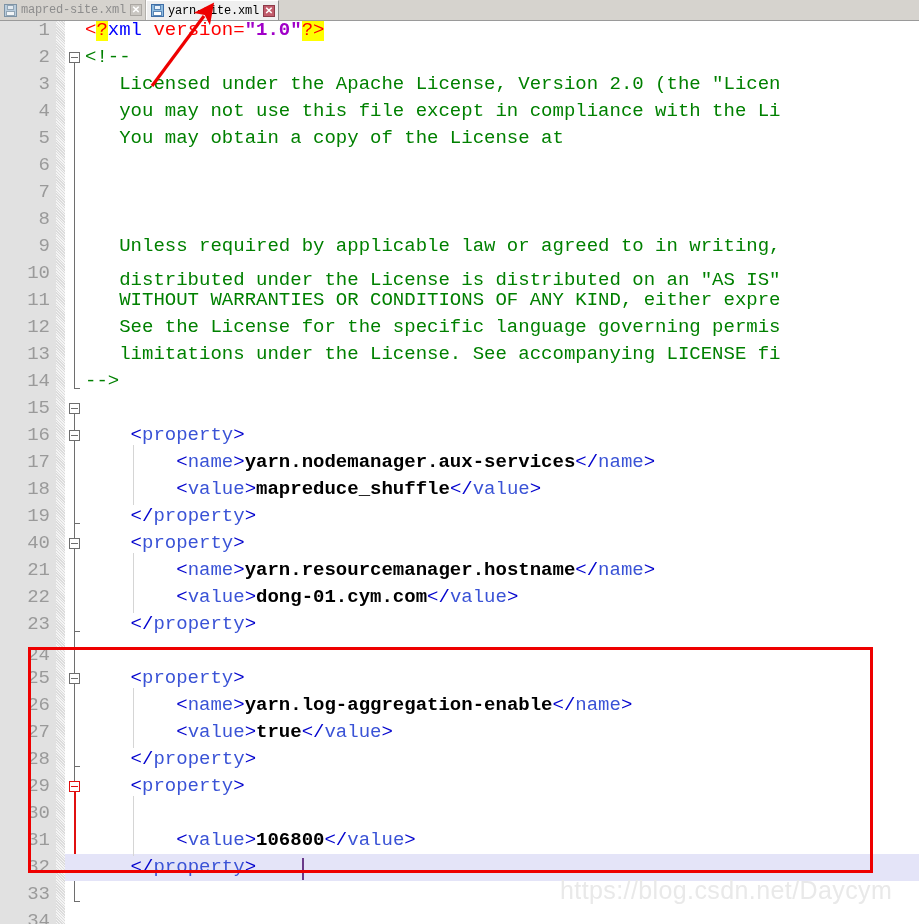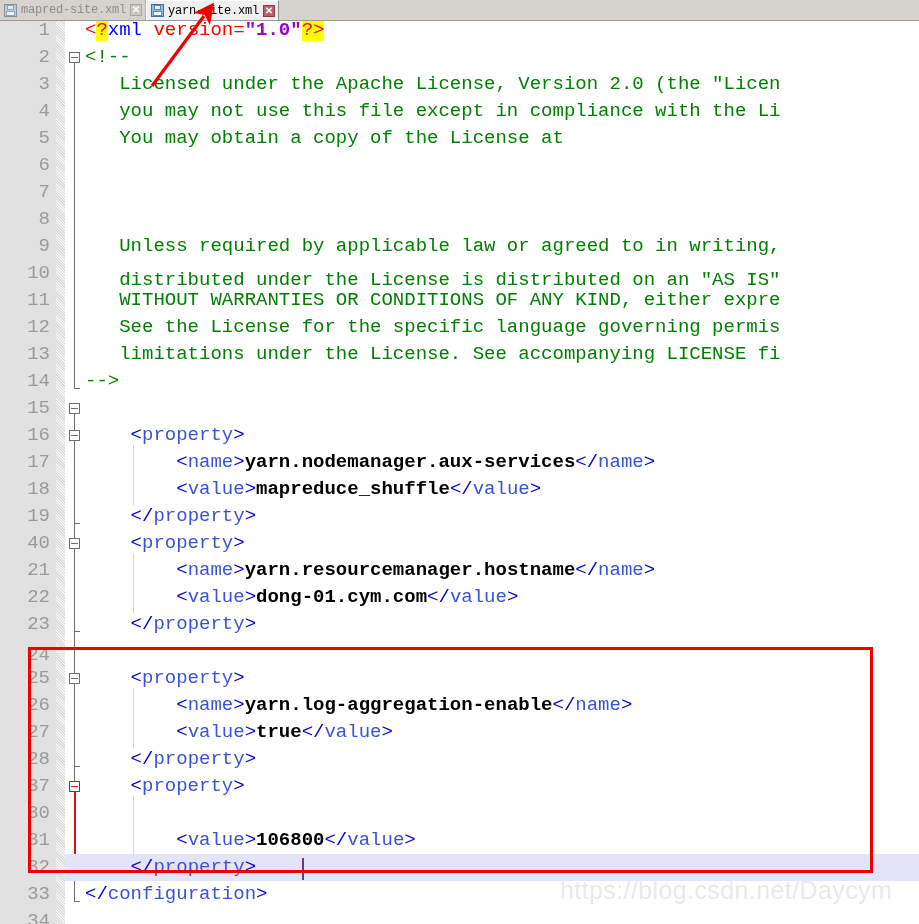--- a/index.html
+++ b/index.html
@@ -297,21 +297,21 @@
       <div class="lnum" style="top: 482px; margin-left: 20px;">19</div>
       <div class="lnum" style="top: 509px;">40</div>
       <div class="lnum" style="top: 536px;">21</div>
       <div class="lnum" style="top: 563px;">22</div>
       <div class="lnum" style="top: 590px;">23</div>
       <div class="lnum" style="top: 621px; padding-left: 28px;">24</div>
       <div class="lnum" style="top: 644px;">25</div>
       <div class="lnum" style="top: 671px;">26</div>
       <div class="lnum" style="top: 698px;">27</div>
       <div class="lnum" style="top: 725px;">28</div>
-      <div class="lnum" style="top: 752px;">37</div>
+      <div class="lnum" style="top: 752px;">29</div>
       <div class="lnum" style="top: 779px;">30</div>
       <div class="lnum" style="top: 806px;">31</div>
       <div class="lnum" style="top: 833px;">32</div>
       <div class="lnum" style="top: 860px;">33</div>
       <div class="lnum" style="top: 887px;">34</div>
     </div>
   <div id="hatch"></div>
   <div id="foldmargin">
       <div class="fold-box" style="left: 4px; top: 31px;"></div>
       <div class="fold-line" style="left: 9px; top: 42px; height: 325px;"></div>
@@ -356,21 +356,20 @@
       <div class="code-line" style="top: 563px; left: 0px;"><span>        </span><span class="t-punct">&lt;</span><span class="t-tag">value</span><span class="t-punct">&gt;</span><span class="t-text">dong-01.cym.com</span><span class="t-punct">&lt;/</span><span class="t-tag">value</span><span class="t-punct">&gt;</span></div>
       <div class="code-line" style="top: 590px; left: 0px;"><span>    </span><span class="t-punct">&lt;/</span><span class="t-tag">property</span><span class="t-punct">&gt;</span></div>
       <div class="code-line" style="top: 617px; left: 0px;"></div>
       <div class="code-line" style="top: 644px; left: 0px;"><span>    </span><span class="t-punct">&lt;</span><span class="t-tag">property</span><span class="t-punct">&gt;</span></div>
       <div class="code-line" style="top: 671px; left: 0px;"><span>        </span><span class="t-punct">&lt;</span><span class="t-tag">name</span><span class="t-punct">&gt;</span><span class="t-text">yarn.log-aggregation-enable</span><span class="t-punct">&lt;/</span><span class="t-tag">name</span><span class="t-punct">&gt;</span></div>
       <div class="code-line" style="top: 698px; left: 0px;"><span>        </span><span class="t-punct">&lt;</span><span class="t-tag">value</span><span class="t-punct">&gt;</span><span class="t-text">true</span><span class="t-punct">&lt;/</span><span class="t-tag">value</span><span class="t-punct">&gt;</span></div>
       <div class="code-line" style="top: 725px; left: 0px;"><span>    </span><span class="t-punct">&lt;/</span><span class="t-tag">property</span><span class="t-punct">&gt;</span></div>
       <div class="code-line" style="top: 752px; left: 0px;"><span>    </span><span class="t-punct">&lt;</span><span class="t-tag">property</span><span class="t-punct">&gt;</span></div>
       <div class="code-line" style="top: 806px; left: 0px;"><span>        </span><span class="t-punct">&lt;</span><span class="t-tag">value</span><span class="t-punct">&gt;</span><span class="t-text">106800</span><span class="t-punct">&lt;/</span><span class="t-tag">value</span><span class="t-punct">&gt;</span></div>
       <div class="code-line" style="top: 833px; left: 0px;"><span>    </span><span class="t-punct">&lt;/</span><span class="t-tag">property</span><span class="t-punct">&gt;</span></div>
-      <div class="code-line" style="top: 860px; left: 0px;"><span class="t-punct">&lt;/</span><span class="t-tag">configuration</span><span class="t-punct">&gt;</span></div>
       <div class="code-line" style="top: 887px; left: 0px;"></div>
       <div class="fold-guide" style="left: 47.68px; top: 424px; height: 60px;"></div>
       <div class="fold-guide" style="left: 47.68px; top: 532px; height: 60px;"></div>
       <div class="fold-guide" style="left: 47.68px; top: 667px; height: 60px;"></div>
       <div class="fold-guide" style="left: 47.68px; top: 775px; height: 60px;"></div>
     </div>
 
   <div id="caret" style="left: 301.98px; top: 837px; height: 22px;"></div>
 
   <div id="redbox" style="left: 28px; top: 626px; width: 845px; height: 226px; border-color: rgb(238, 0, 0);"></div>

